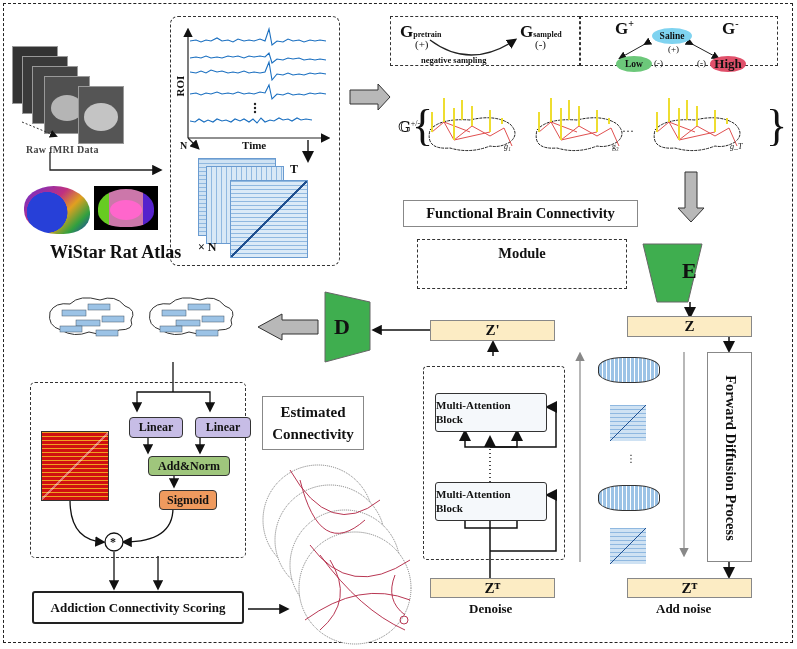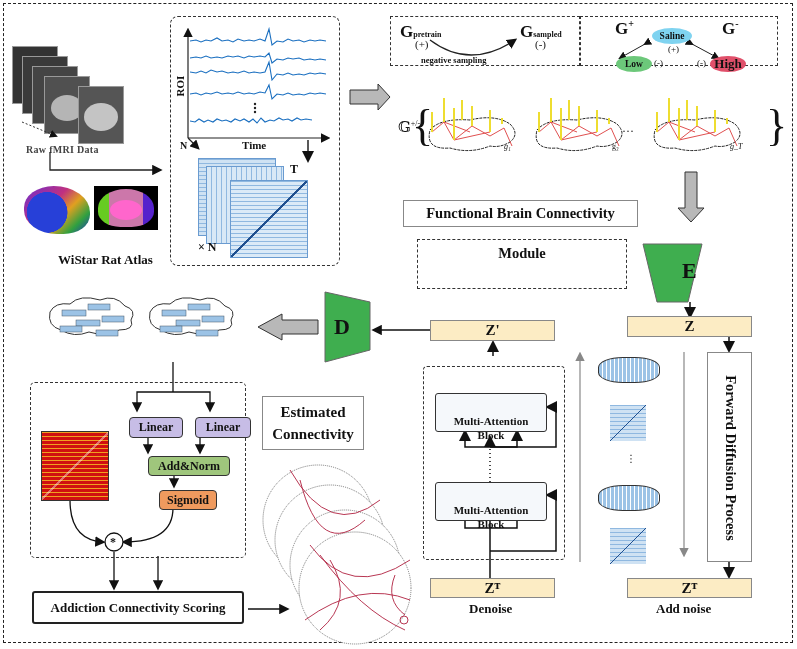--- a/index.html
+++ b/index.html
@@ -5,21 +5,21 @@
   html,body{margin:0;padding:0;background:#fff;}
   body{width:797px;height:649px;position:relative;overflow:hidden;font-family:"Liberation Serif","DejaVu Serif",serif;color:#111;}
   .abs{position:absolute;}
   .b{font-weight:bold;}
   .outer{left:3px;top:3px;width:790px;height:640px;border:1.5px dashed #222;box-sizing:border-box;}
   .dash{border:1.5px dashed #333;border-radius:8px;box-sizing:border-box;}
   .dash-sq{border:1.5px dashed #333;box-sizing:border-box;}
   .lbl{font-weight:bold;font-size:13px;}
   .box{border:1px solid #888;background:#fff;box-sizing:border-box;text-align:center;font-weight:bold;}
   .zbox{background:#fcecc4;border:1px solid #888;box-sizing:border-box;text-align:center;font-weight:bold;font-size:15px;line-height:19px;}
-  .mab{border:1.5px solid #333;border-radius:3px;background:#f5f8fb;box-sizing:border-box;text-align:center;font-weight:bold;font-size:11px;line-height:14px;padding-top:20px;}
+  .mab{border:1.5px solid #333;border-radius:3px;background:#f5f8fb;box-sizing:border-box;text-align:left;font-weight:bold;font-size:11px;line-height:14px;padding-top:4px;}
   .pill{border:1.5px solid #333;border-radius:4px;box-sizing:border-box;text-align:center;font-weight:bold;font-size:12px;line-height:18px;margin-left:15px;}
   svg{position:absolute;left:0;top:0;}
 </style>
 </head>
 <body>
 
 <div class="abs outer"></div>
 
 <div class="abs" style="left:12px;top:46px;width:112px;height:95px;">
   <div class="abs" style="left:0;top:0;width:44px;height:56px;background:#333;border:1px solid #999;"></div>
@@ -32,21 +32,21 @@
     <div style="position:absolute;left:5px;top:16px;width:34px;height:28px;border-radius:50%;background:#c4c4c4;"></div>
   </div>
 </div>
 <div class="abs b" style="left:26px;top:144px;font-size:10px;color:#444;letter-spacing:0.3px;">Raw fMRI Data</div>
 
 <div class="abs" style="left:24px;top:186px;width:66px;height:48px;border-radius:45% 55% 40% 50%;background:radial-gradient(circle at 35% 55%,#2740d8 0 40%,transparent 41%),linear-gradient(135deg,#6a2fd0,#c03080 40%,#e0a020 60%,#30a040 80%,#2030c0);"></div>
 <div class="abs" style="left:94px;top:186px;width:64px;height:44px;background:#000;">
   <div style="position:absolute;left:4px;top:3px;width:56px;height:38px;border-radius:50% 50% 40% 40%;background:linear-gradient(90deg,#6c2 0 20%,#c7a 20% 80%,#52c 80%);"></div>
   <div style="position:absolute;left:16px;top:14px;width:32px;height:20px;border-radius:50%;background:#f6c;"></div>
 </div>
-<div class="abs lbl" style="left:50px;top:252px;font-size:13px;margin-left:8px;">WiStar Rat Atlas</div>
+<div class="abs lbl" style="left:50px;top:242px;font-size:18px;">WiStar Rat Atlas</div>
 
 <div class="abs dash" style="left:170px;top:16px;width:170px;height:250px;"></div>
 
 <svg width="797" height="649">
   <defs>
     <marker id="ah" markerWidth="8" markerHeight="8" refX="6" refY="4" orient="auto">
         <path d="M0,0 L8,4 L0,8 z" fill="#111"></path>
       </marker>
     <marker id="ahg" markerWidth="8" markerHeight="8" refX="6" refY="4" orient="auto">
         <path d="M0,0 L8,4 L0,8 z" fill="#888"></path>

